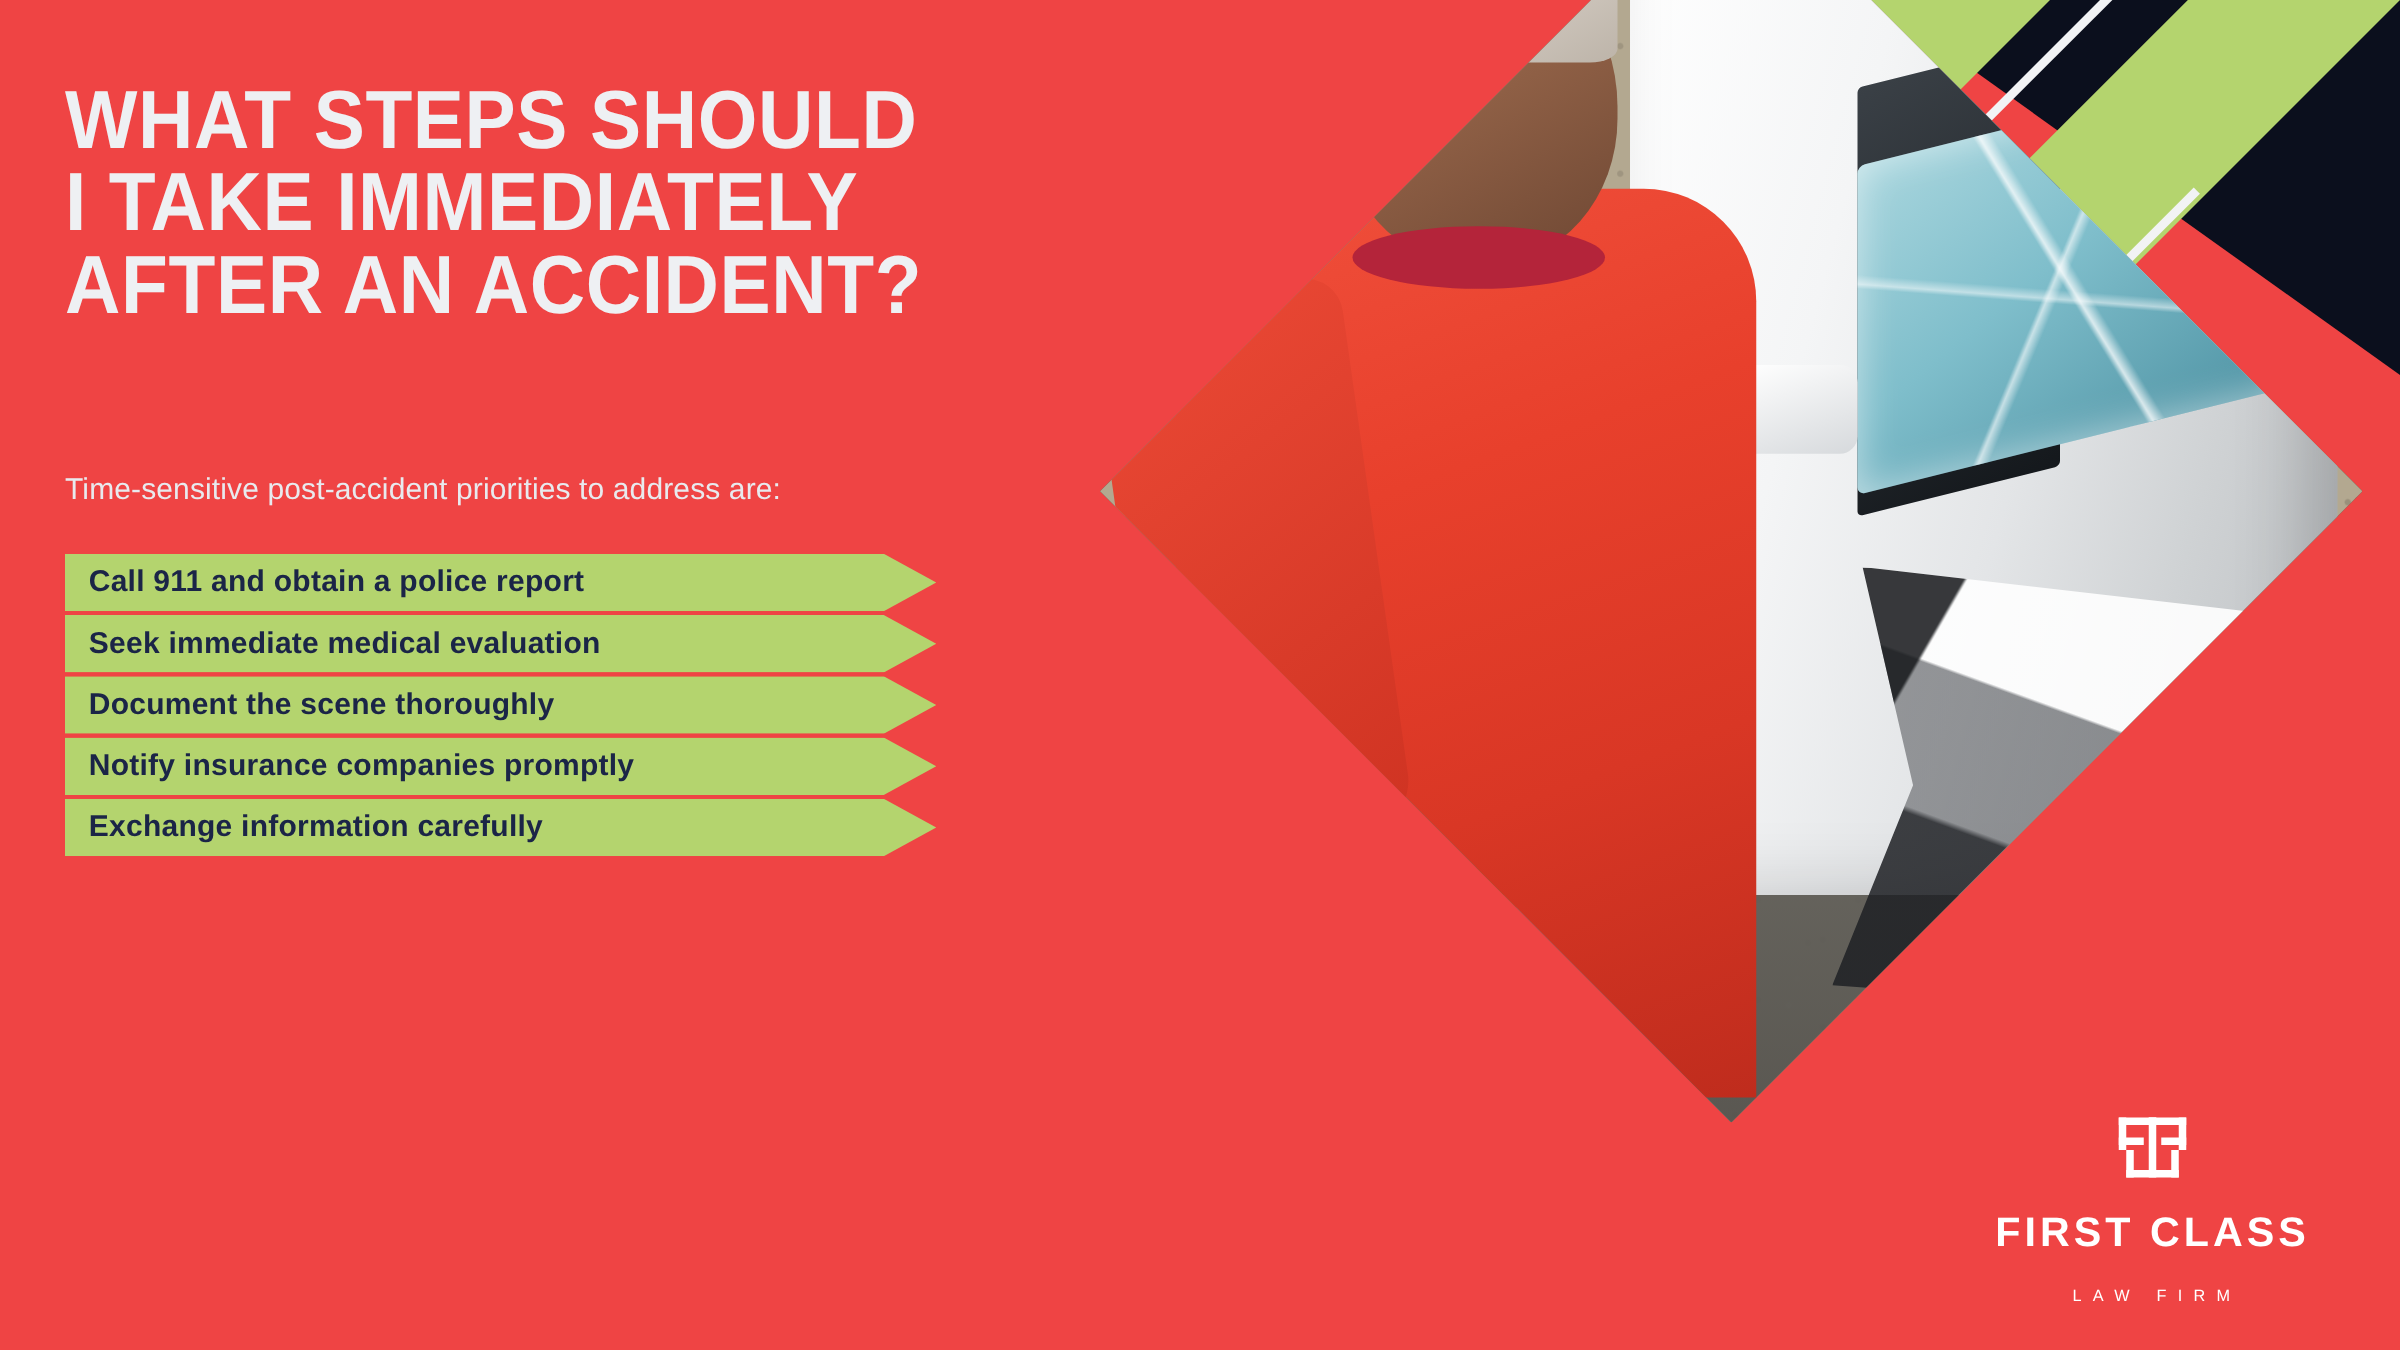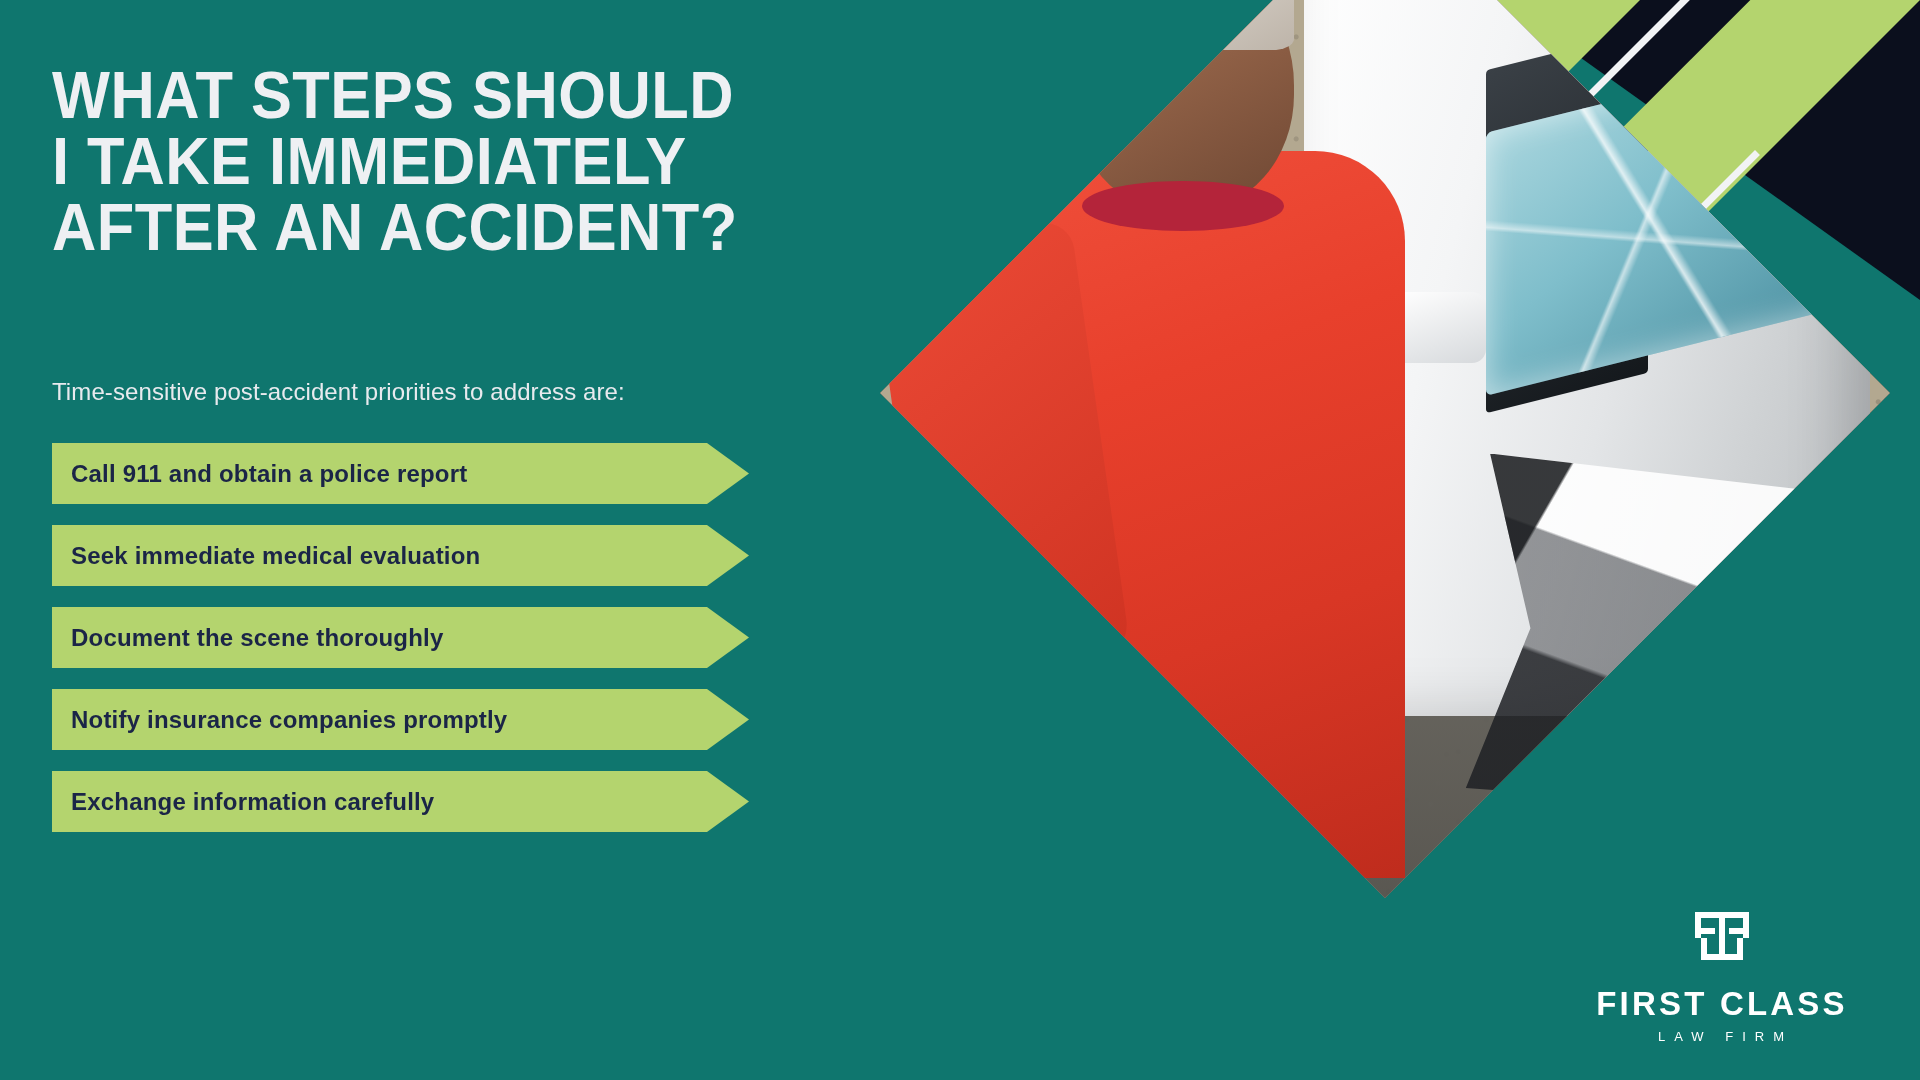--- a/index.html
+++ b/index.html
@@ -6,21 +6,21 @@
   html,body { width:1920px; height:1080px; overflow:hidden; }
   body {
     background:#171f3d;
     font-family:"Liberation Sans", sans-serif;
     position:relative;
   }
 
   #canvas {
     position:absolute; inset:0;
     width:1920px; height:1080px;
-    background:#0f766e;
+    background:#ef4444;
     overflow:hidden;
   }
 
   
   .deco-layer { position:absolute; inset:0; overflow:hidden; pointer-events:none; }
 
   
   .corner-dark {
     position:absolute; top:0; right:0; width:420px; height:300px;
     background:#0b0f1d;
@@ -200,23 +200,23 @@
     color:#e8eaee;
     font-size:24px;
     font-weight:400;
     letter-spacing:.1px;
   }
 
   .steps { position:absolute; top:443px; left:0; width:760px; }
 
   .step {
     position:relative;
-    height:61px;
+    height:46px;
     width:697px;
-    margin-bottom:21px;
+    margin-bottom:3px;
     background:#b4d46e;
     clip-path:polygon(0 0, calc(100% - 42px) 0, 100% 50%, calc(100% - 42px) 100%, 0 100%);
     display:flex; align-items:center;
   }
   .step-label {
     color:#1b2547;
     font-size:24px;
     font-weight:700;
     letter-spacing:.2px;
     padding-left:19px;
@@ -225,21 +225,21 @@
 
   
   .logo { position:absolute; right:38px; bottom:36px; width:320px; text-align:center; }
   .logo-mark { display:block; margin:0 auto 10px; }
   .logo-name {
     color:#ffffff; font-size:33px; font-weight:700; letter-spacing:3.2px;
     line-height:1; white-space:nowrap;margin-top:15px;
   }
   .logo-sub {
     color:#ffffff; font-size:13px; font-weight:400; letter-spacing:9px;
-    margin-top:9px; white-space:nowrap; padding-left:7px;
+    margin-top:27px; white-space:nowrap; padding-left:7px;
   }
 </style>
 </head>
 <body>
 
 <div id="canvas">
 
   <div class="deco-layer">
     <div class="corner-dark"></div>
     <div class="green-band"></div>

